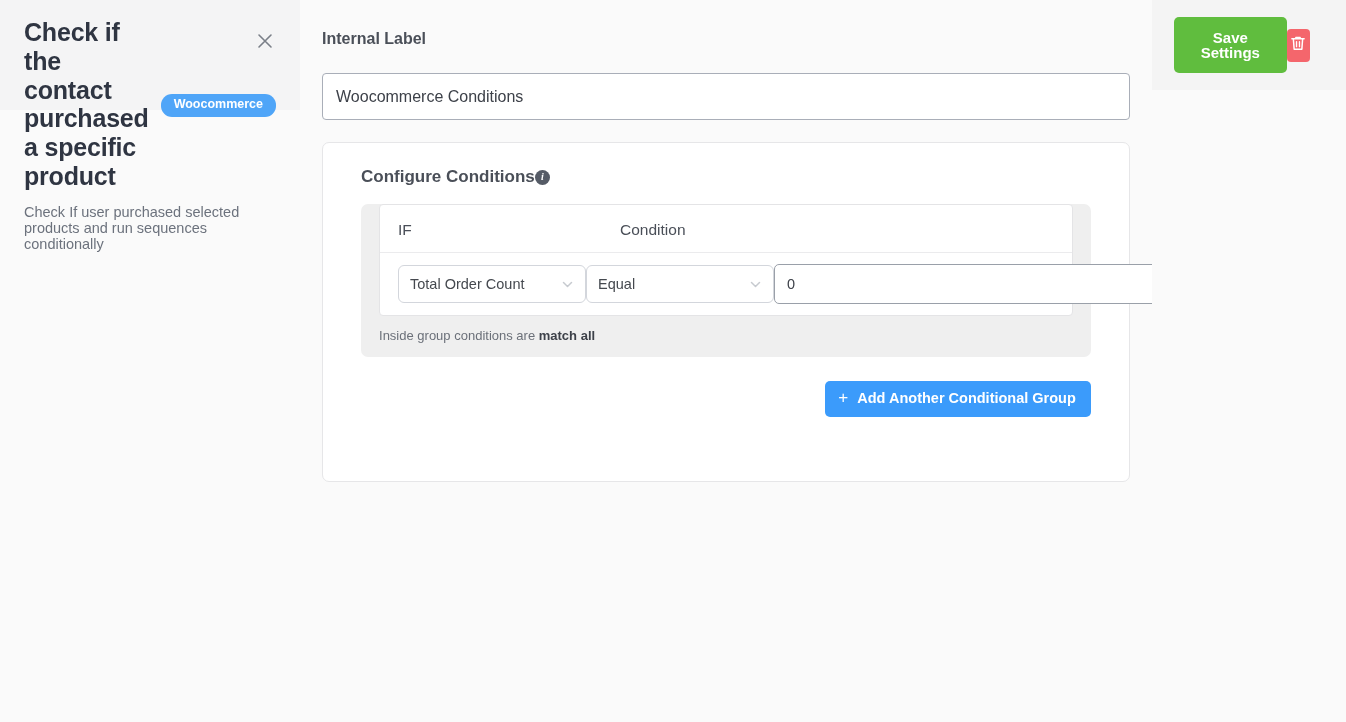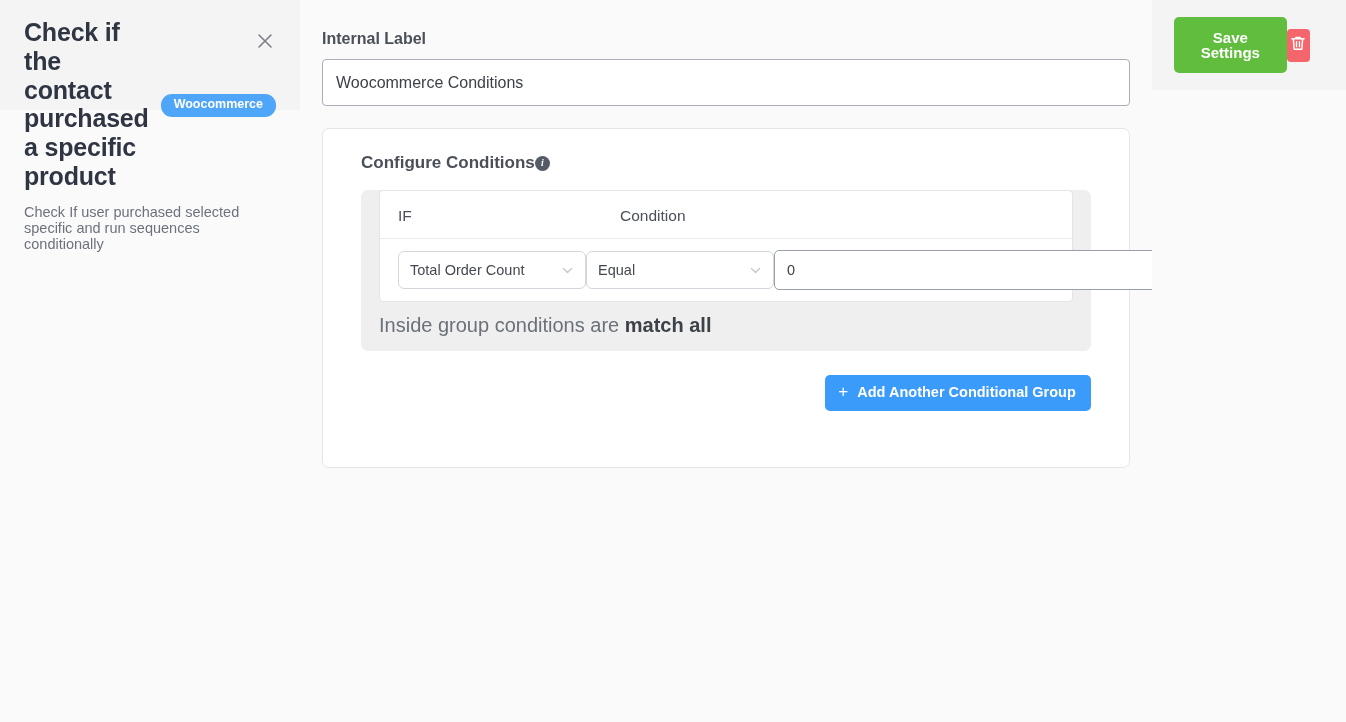--- a/index.html
+++ b/index.html
@@ -83,21 +83,21 @@
     flex: 1 1 auto;
     padding: 30px 22px 0 22px;
     background: #fafafa;
     overflow: hidden;
   }
 
   .field-label {
     font-size: 16px;
     font-weight: 600;
     color: #4a4f58;
-    margin-bottom: 11px;
+    margin-bottom: 25px;
   }
   .text-input {
     width: 100%;
     height: 47px;
     border: 1px solid #a9aeb8;
     border-radius: 4px;
     background: #ffffff;
     font-size: 16px;
     font-family: "Liberation Sans", sans-serif;
     color: #3d4149;
@@ -232,21 +232,21 @@
     align-items: center;
     justify-content: center;
     cursor: pointer;
     padding: 0;
   }
   .btn-add-row { background: #66bb45; }
   .btn-del-row { background: #f7c3c3; }
   .btn-sq svg { display: block; }
 
   .group-footer {
-    font-size: 20px;
+    font-size: 13px;
     color: #6b7079;
     padding: 12px 0 14px 18px;
   }
   .group-footer b { color: #3d4149; font-weight: 700; }
 
   .add-group-wrap {
     display: flex;
     justify-content: flex-end;
     margin-top: 24px;
   }
@@ -312,21 +312,21 @@
 </head>
 <body>
 
 <div class="modal">
 
   <div class="modal-header">
     <div class="header-title-row">
       <div class="modal-title">Check if the contact purchased a specific product</div>
       <div class="badge-conditional">Woocommerce</div>
     </div>
-    <div class="modal-subtitle">Check If user purchased selected specific and run sequences conditionally</div>
+    <div class="modal-subtitle">Check If user purchased selected products and run sequences conditionally</div>
     <button class="close-btn">
       <span>
         <svg width="16" height="16" viewBox="0 0 16 16" aria-hidden="true">
           <path d="M2 2 L14 14 M14 2 L2 14" stroke="#7a7f88" stroke-width="1.6" stroke-linecap="round"></path>
         </svg>
       </span>
     </button>
   </div>
 
   <div class="modal-body">

